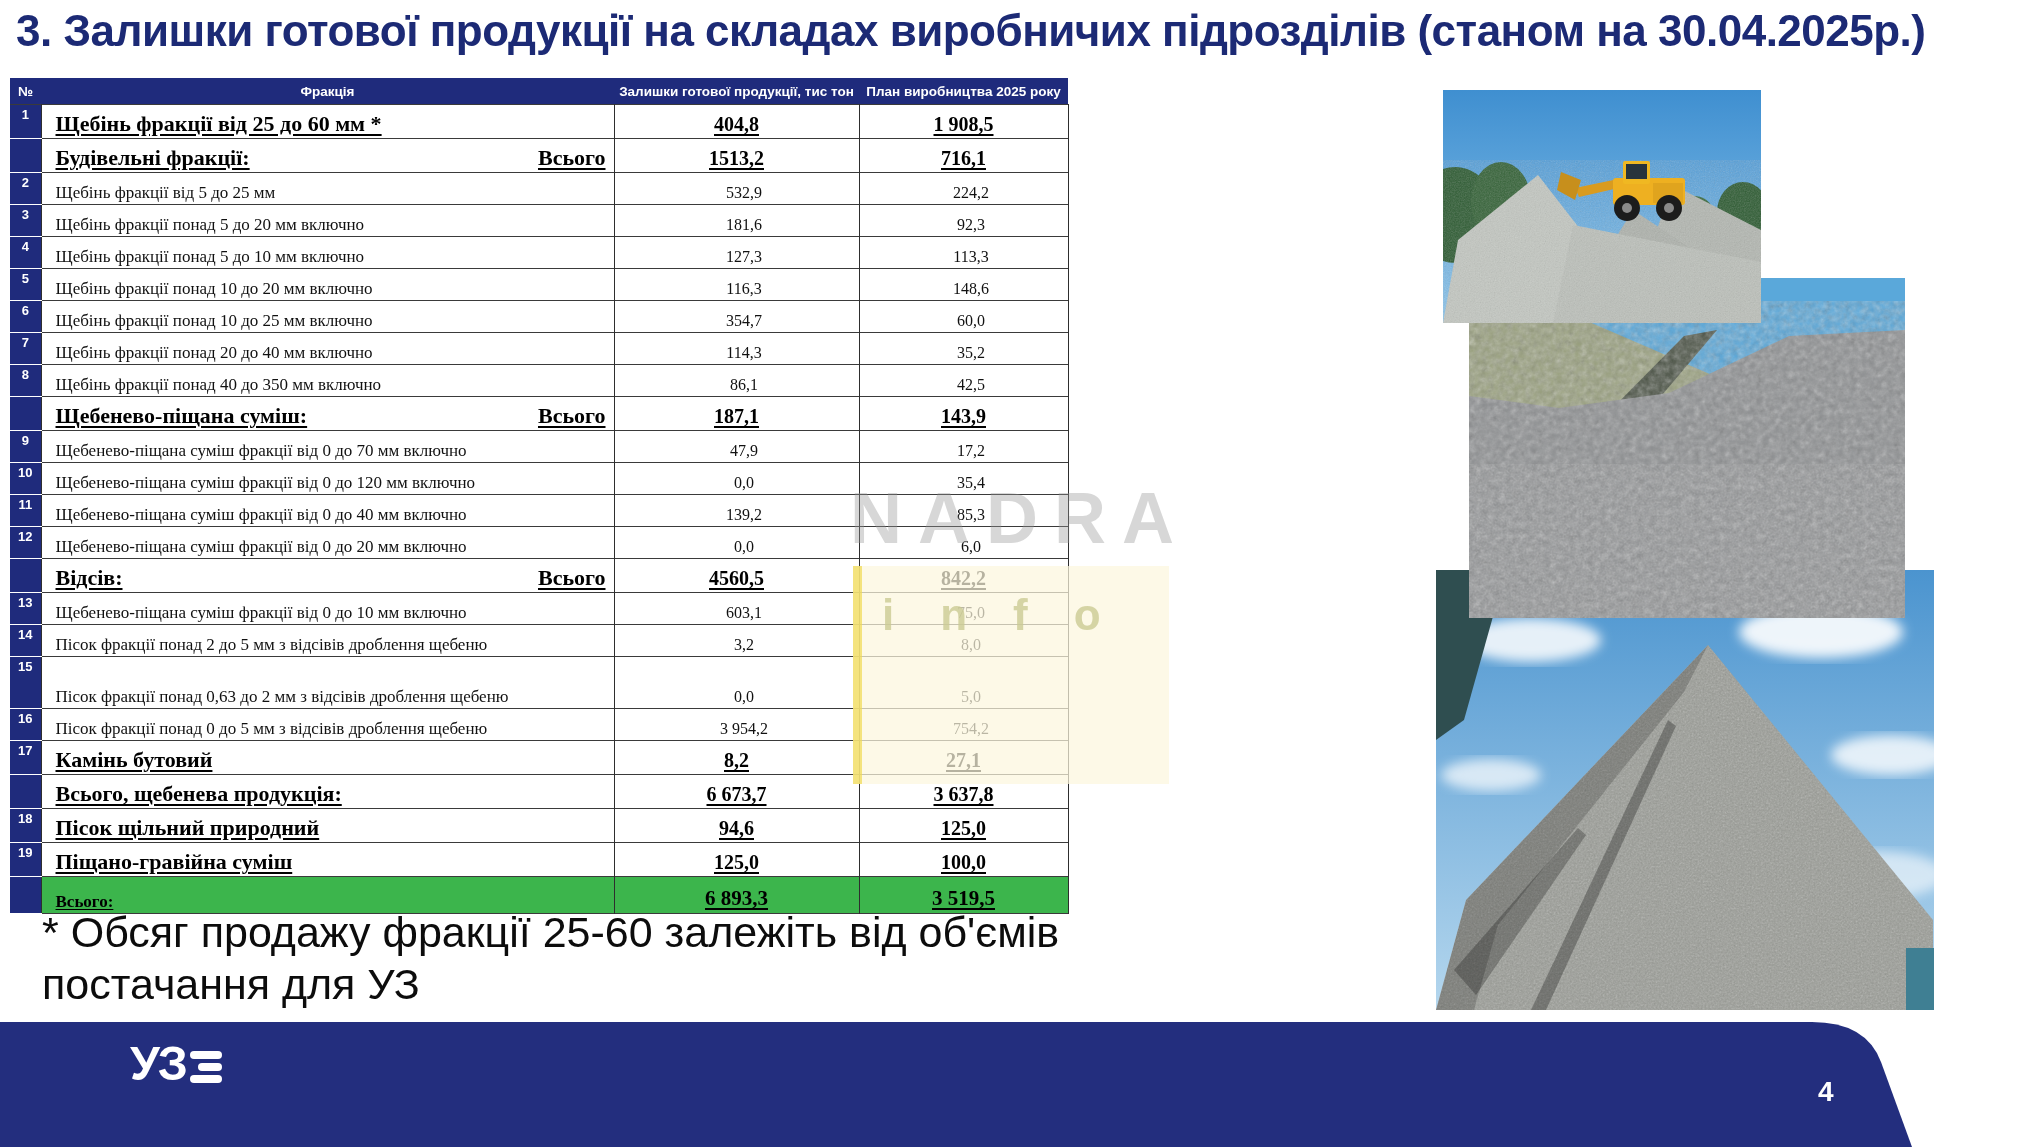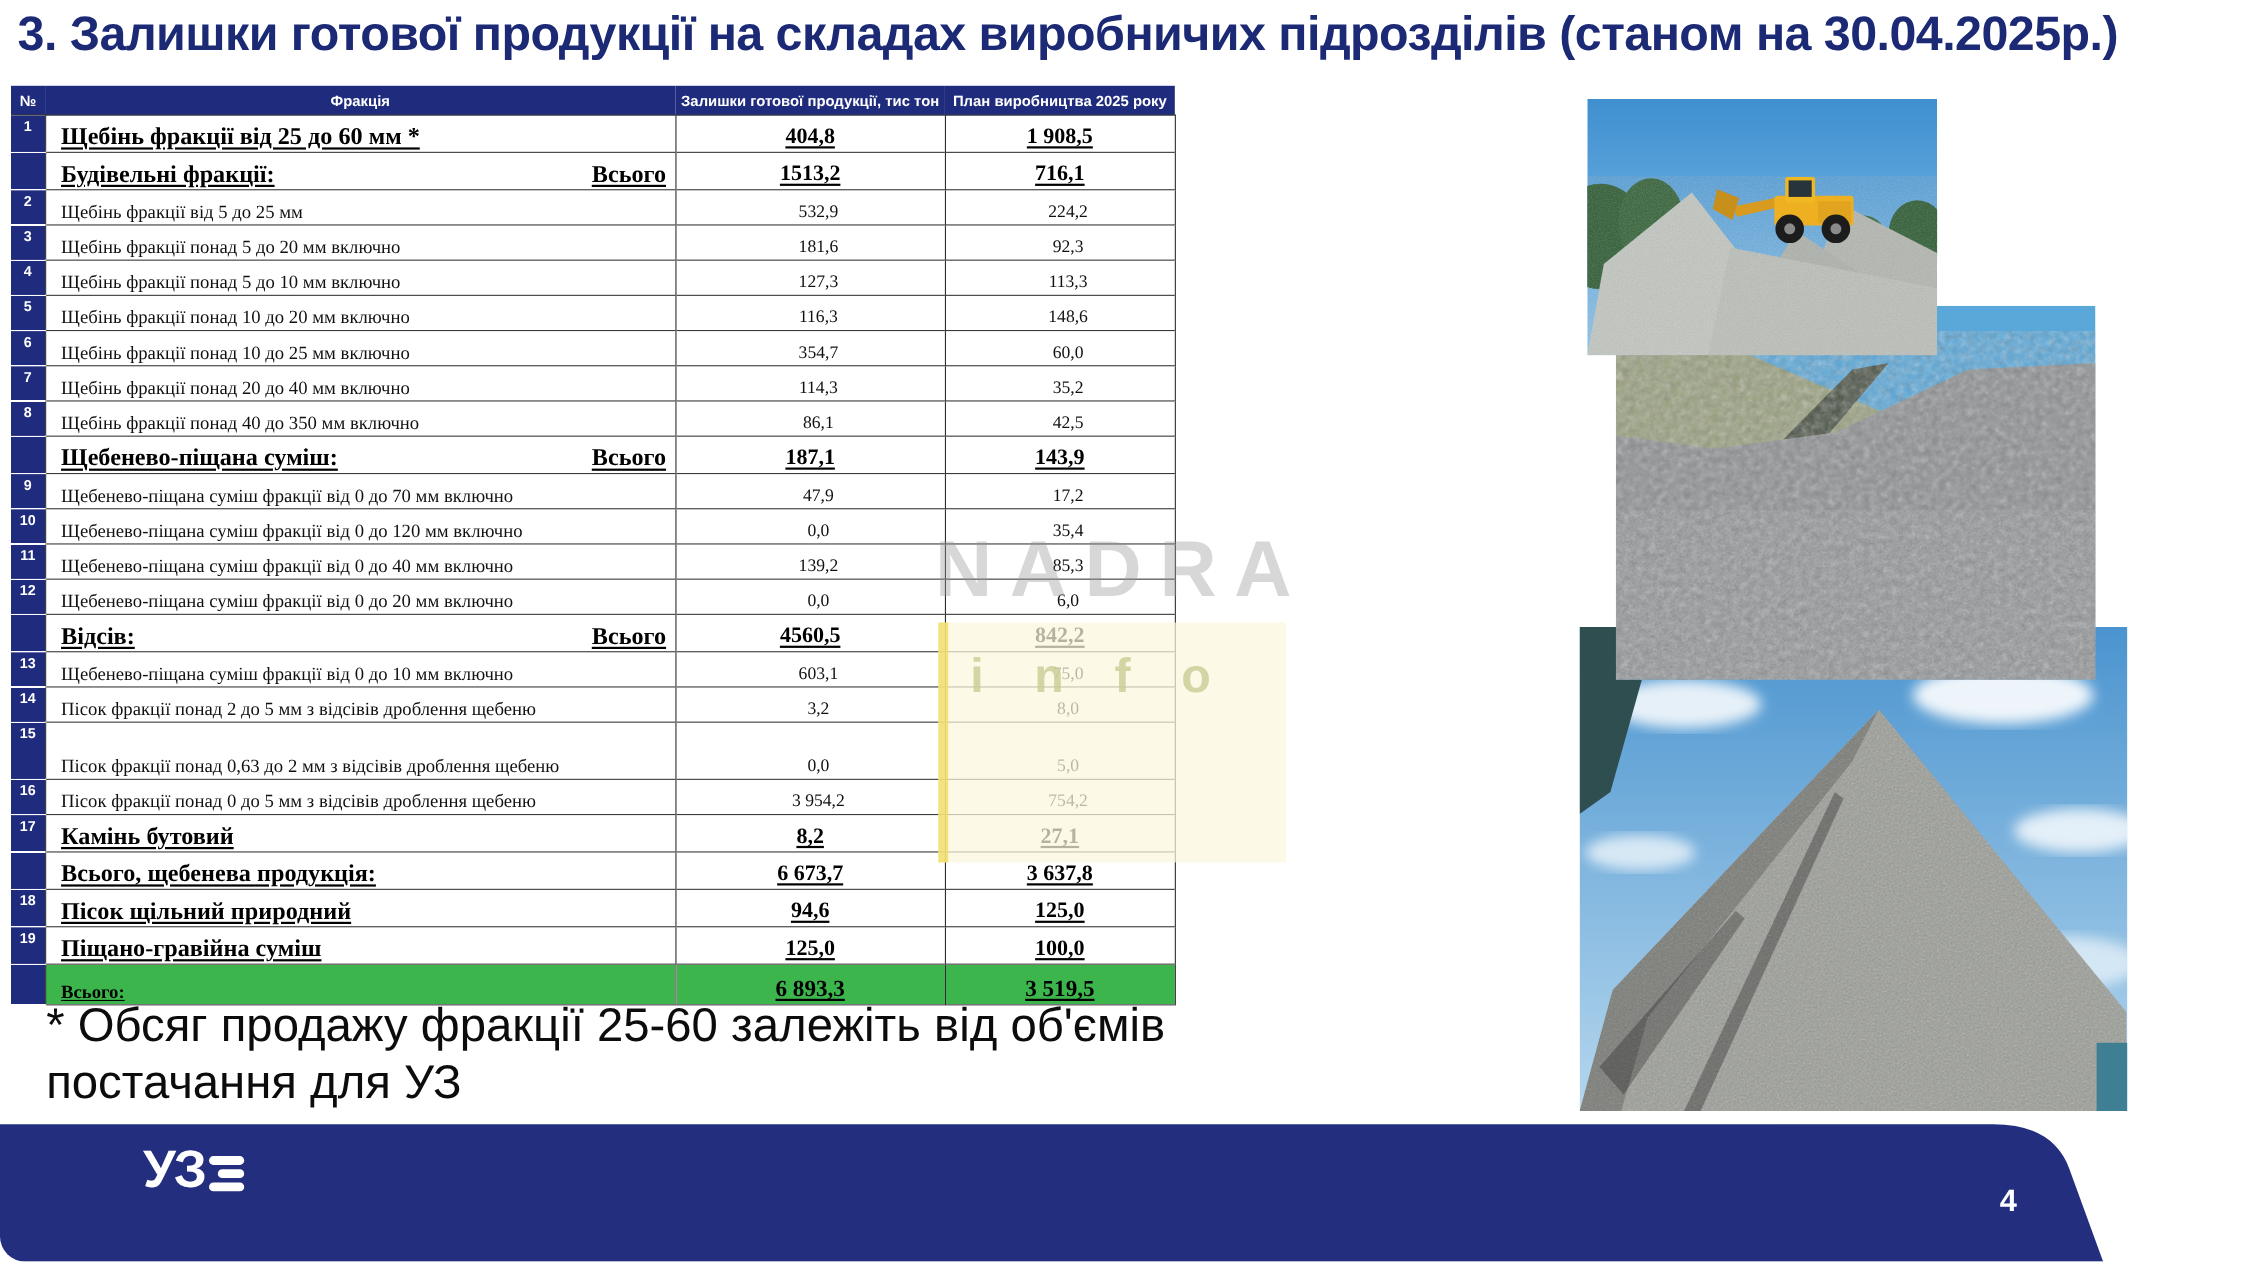--- a/index.html
+++ b/index.html
@@ -1,17 +1,17 @@
 <!DOCTYPE html>
 <html><head>
 <meta charset="utf-8">
 <style>
   html,body{margin:0;padding:0;background:#fff;}
   #slide{position:relative;width:2040px;height:1147px;background:#ffffff;overflow:hidden;
-         font-family:"Liberation Sans",sans-serif;border-radius:23px;}
+         font-family:"Liberation Sans",sans-serif;}
 
   
   #title{position:absolute;left:16px;top:6px;width:2010px;
          font-size:44px;font-weight:bold;color:#1c2a75;letter-spacing:-0.5px;white-space:nowrap;}
 
   
   #tablewrap{position:absolute;left:10px;top:78px;z-index:4;}
   table.prod{border-collapse:collapse;table-layout:fixed;width:1058px;
              font-family:"Liberation Serif",serif;}
   table.prod col.c-num{width:31px;}

